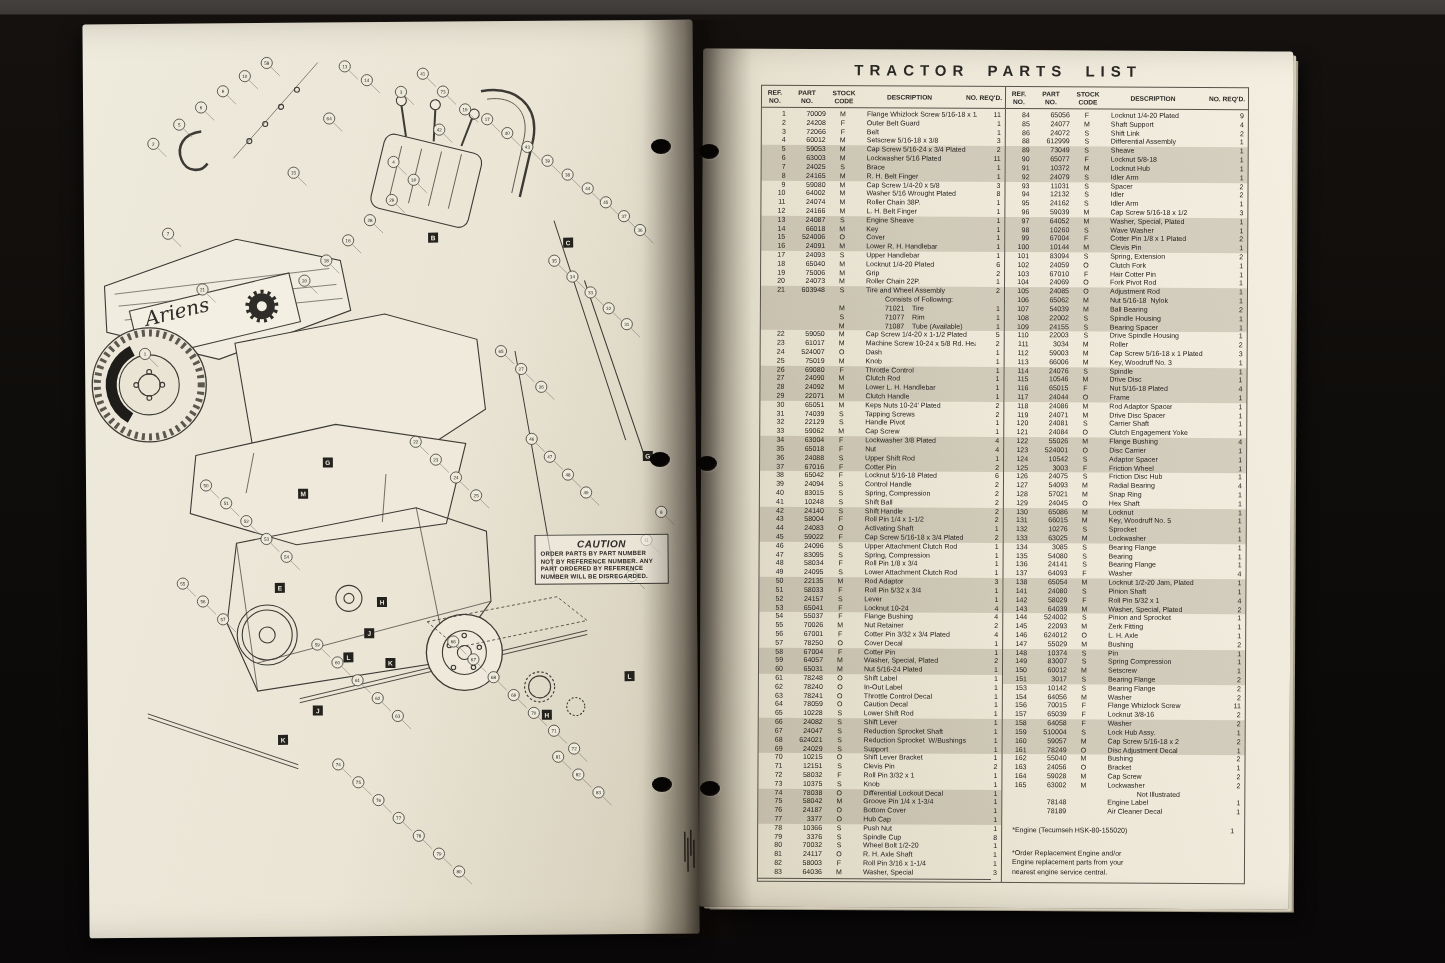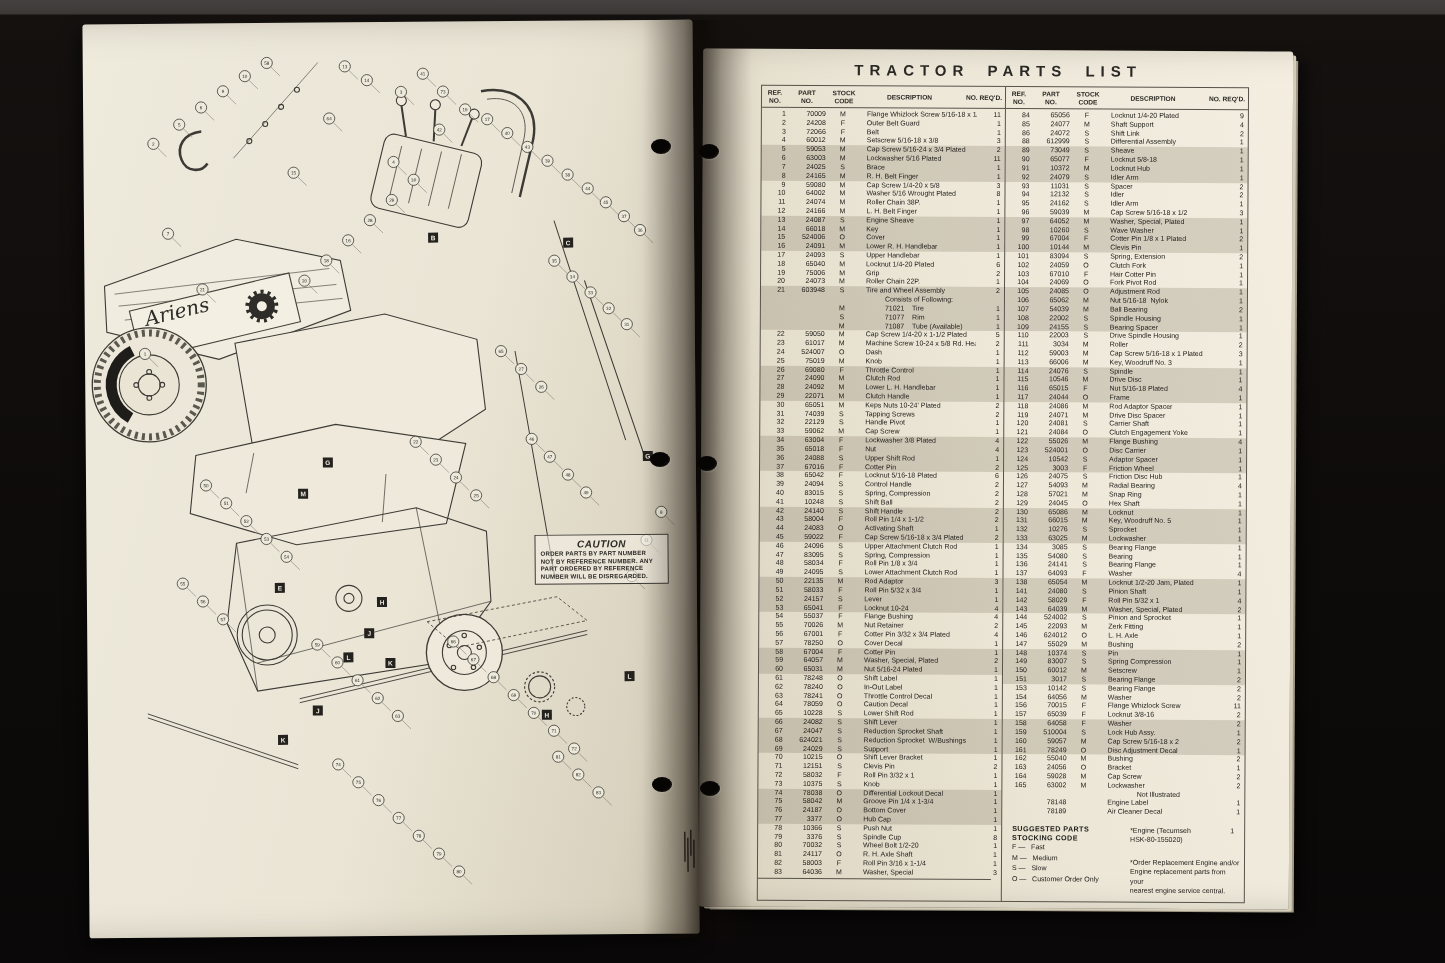--- a/index.html
+++ b/index.html
@@ -1840,28 +1840,20 @@
               <span class="qty">1</span>
             </div>
             <div class="t-row">
               <span class="ref"></span>
               <span class="part">78189</span>
               <span class="code"></span>
               <span class="desc">Air Cleaner Decal</span>
               <span class="qty">1</span>
             </div>
             <div class="legend">
-              <div class="leg-left">
-                <div class="leg-head">SUGGESTED PARTS</div>
-                <div class="leg-head"> STOCKING CODE</div>
-                <div class="leg-line">F —   Fast</div>
-                <div class="leg-line">M —   Medium</div>
-                <div class="leg-line">S —   Slow</div>
-                <div class="leg-line">O —   Customer Order Only</div>
-              </div>
               <div class="leg-right">
                 <div class="leg-engine">
                   <span class="en">*Engine (Tecumseh HSK-80-155020)</span>
                   <span class="eq">1</span>
                 </div>
                 <div class="leg-note">
                   <div>*Order Replacement Engine and/or</div>
                   <div>Engine replacement parts from your</div>
                   <div>nearest engine service central.</div>
                 </div>

